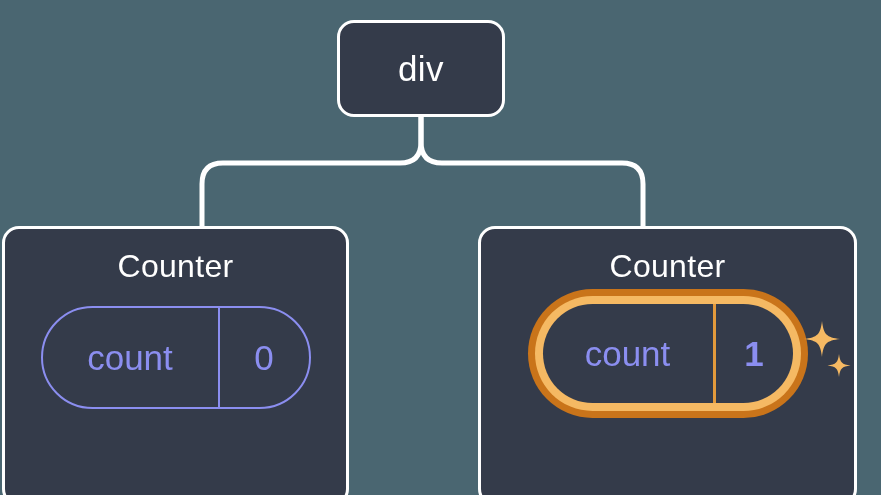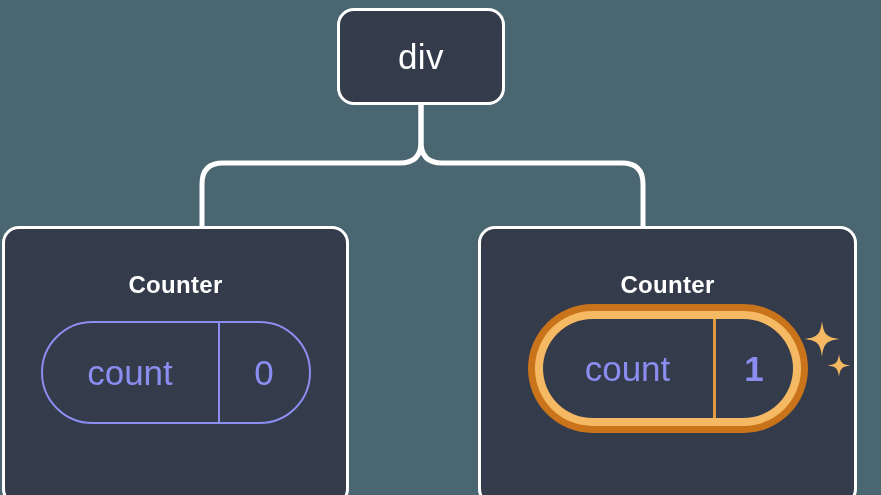--- a/index.html
+++ b/index.html
@@ -35,21 +35,21 @@
     position: absolute;
     box-sizing: border-box;
     background: #343b4a;
     border: 3px solid #ffffff;
     border-radius: 17px;
   }
 
   
   #root-node {
     left: 337px;
-    top: 8px;
+    top: 20px;
     width: 168px;
     height: 97px;
     display: flex;
     align-items: center;
     justify-content: center;
   }
   .root-label {
     color: #ffffff;
     font-size: 35px;
     font-weight: 300;
@@ -69,24 +69,24 @@
     width: 347px;
     height: 280px;
   }
   #card-right {
     left: 478px;
     top: 226px;
     width: 379px;
     height: 280px;
   }
   .card-title {
-    margin-top: 44px;
+    margin-top: 21px;
     color: #ffffff;
-    font-size: 24px;
-    font-weight: 700;
+    font-size: 32px;
+    font-weight: 400;
     letter-spacing: 0.3px;
     line-height: 1;
   }
 
   
   .pill-wrap {
     position: relative;
     margin-top: 24px;
   }
   .pill {

